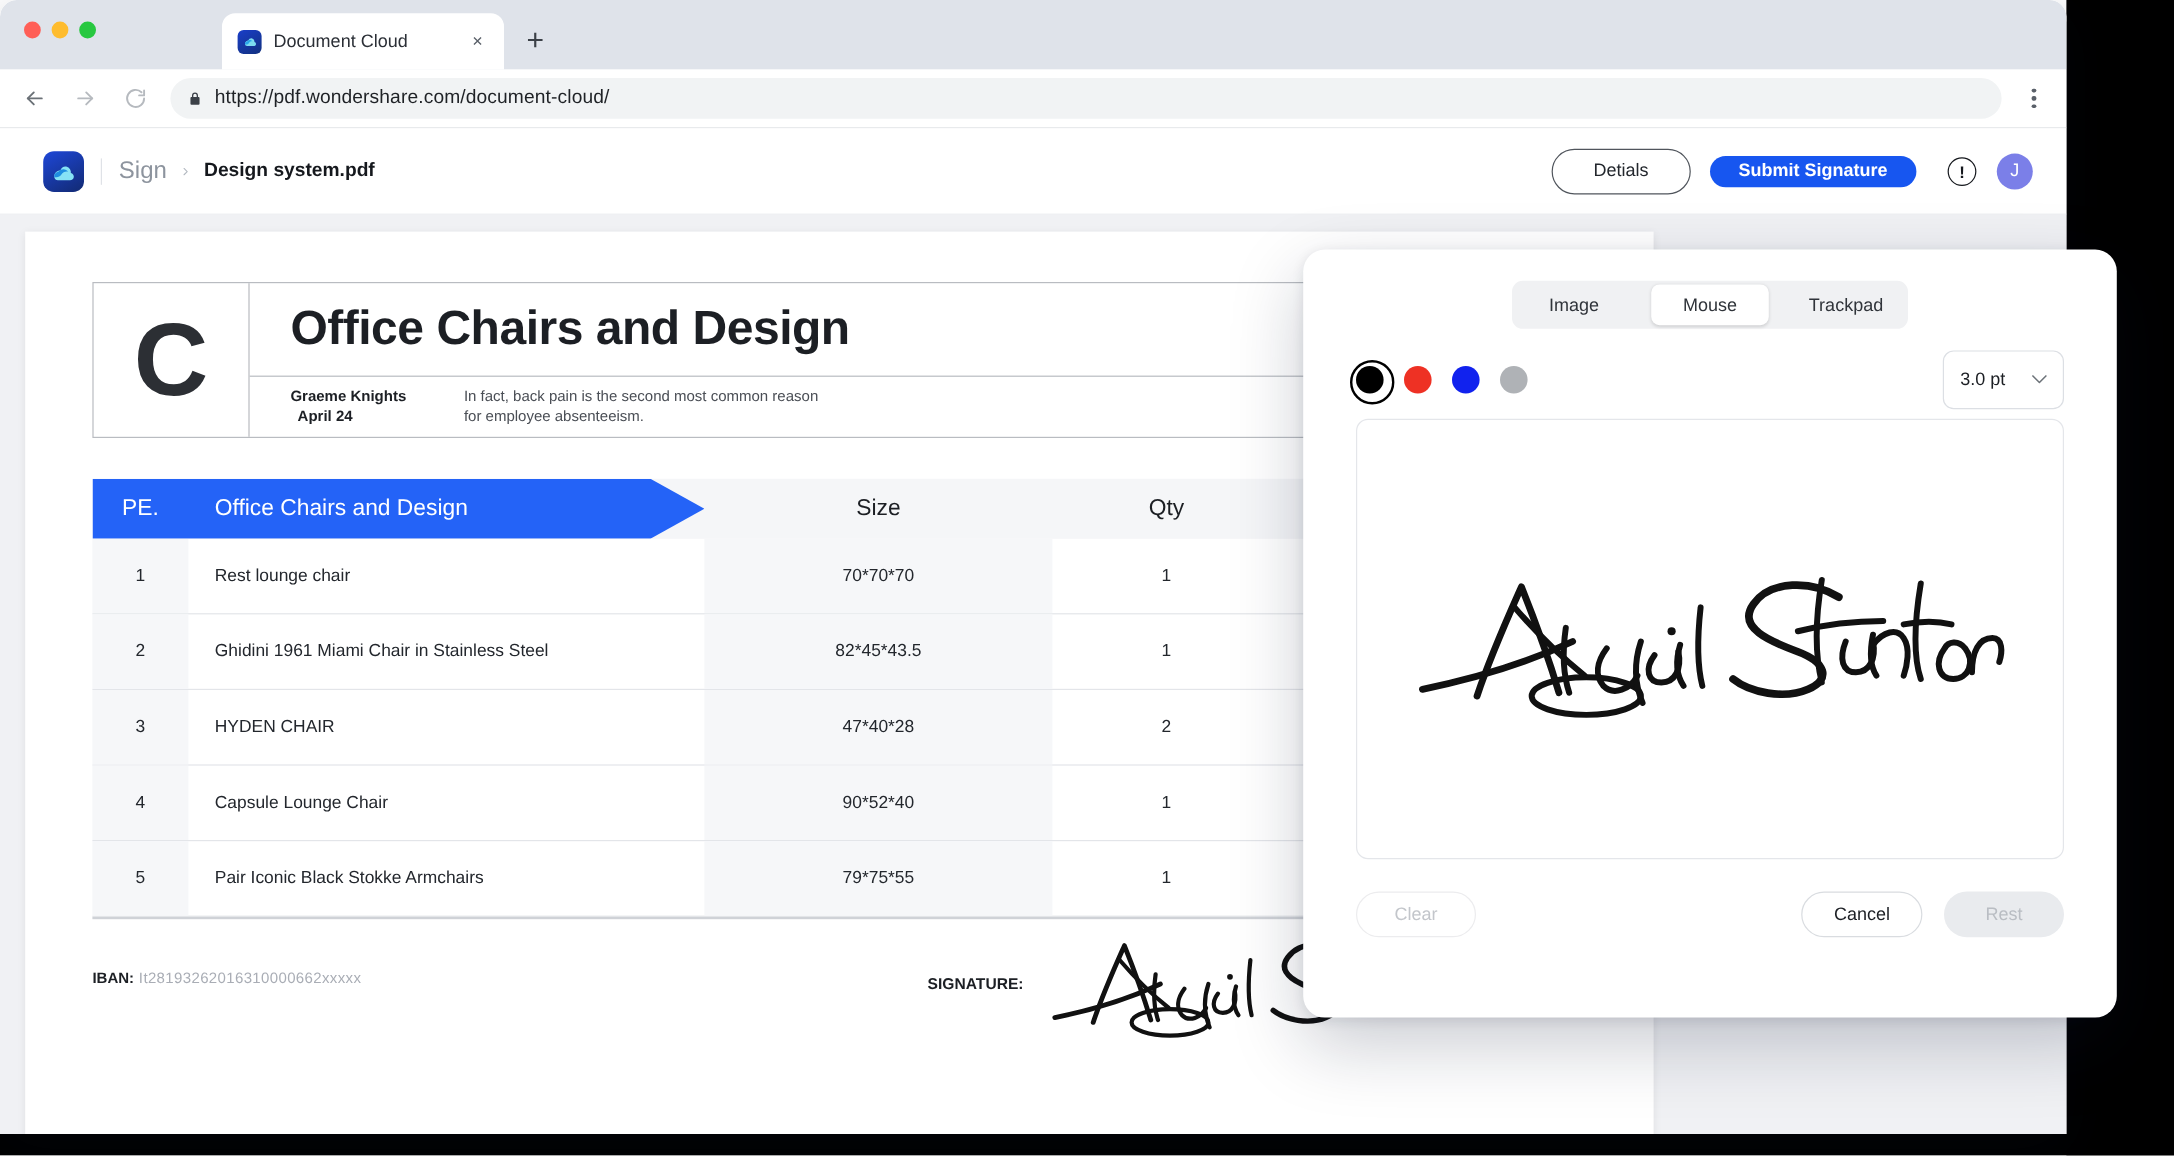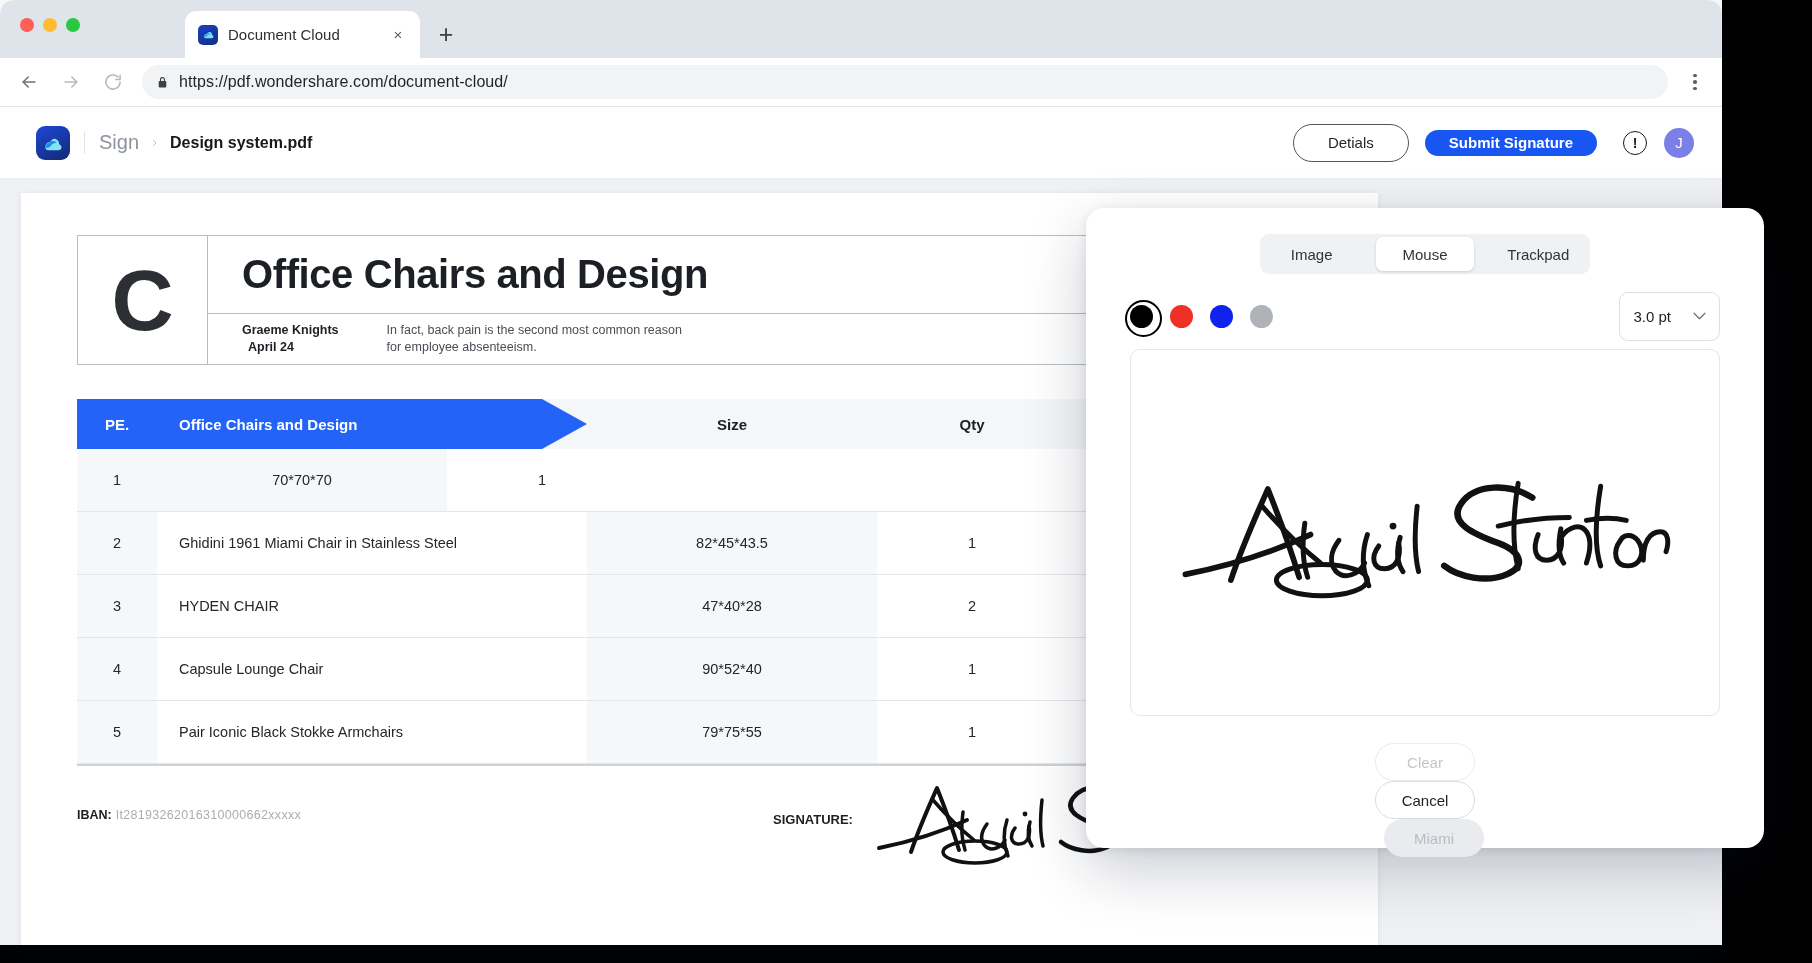--- a/index.html
+++ b/index.html
@@ -296,22 +296,22 @@
     position: absolute;
     left: 0; top: 0;
     width: 510px;
     height: 50px;
     background: #2463f7;
     clip-path: polygon(0 0, 465px 0, 510px 50%, 465px 100%, 0 100%);
   }
   .th {
     position: relative;
     z-index: 2;
-    font-size: 15px;
-    font-weight: 700;
+    font-size: 19px;
+    font-weight: 400;
     color: #1c1f24;
     display: flex;
     align-items: center;
   }
   .th.onblue { color: #ffffff; }
   .col-pe   { width: 80px; justify-content: center; flex: 0 0 auto; }
   .col-name { width: 430px; flex: 0 0 auto; padding-left: 22px; }
   .col-size { width: 290px; justify-content: center; flex: 0 0 auto; }
   .col-qty  { width: 190px; justify-content: center; flex: 0 0 auto; }
 
@@ -440,22 +440,21 @@
   }
   .canvas-ink {
     position: absolute;
     left: 44px;
     top: 122px;
   }
 
   .modal-footer {
     margin-top: 27px;
     display: flex;
-    align-items: center;
-    flex-direction: column;
+    align-items: flex-start;
   }
   .btn-ghost {
     height: 38px;
     min-width: 100px;
     padding: 0 26px;
     border-radius: 19px;
     border: 1px solid #ececee;
     background: #fff;
     color: #c3c6cb;
     font-size: 15px;
@@ -628,20 +627,21 @@
             <div class="thead">
               <div class="thead-blue"></div>
               <div class="th onblue col-pe">PE.</div>
               <div class="th onblue col-name">Office Chairs and Design</div>
               <div class="th col-size">Size</div>
               <div class="th col-qty">Qty</div>
             </div>
 
             <div class="trow">
               <div class="td cell-pe">1</div>
+              <div class="td cell-name">Rest lounge chair</div>
               <div class="td cell-size">70*70*70</div>
               <div class="td cell-qty">1</div>
             </div>
             <div class="trow">
               <div class="td cell-pe">2</div>
               <div class="td cell-name">Ghidini 1961 Miami Chair in Stainless Steel</div>
               <div class="td cell-size">82*45*43.5</div>
               <div class="td cell-qty">1</div>
             </div>
             <div class="trow">
@@ -763,18 +763,18 @@
             <path d="M326 62 C326 50, 330 42, 338 42 C344 42, 344 50, 342 56" stroke-width="3.5"></path>
           </g>
         </svg>
       </span>
     </div>
 
     <div class="modal-footer">
       <span class="btn-ghost">Clear</span>
       <span class="footer-spacer"></span>
       <span class="btn-cancel">Cancel</span>
-      <span class="btn-done">Miami</span>
+      <span class="btn-done">Rest</span>
     </div>
 
   </div>
 
 </div>
 
 </body></html>

